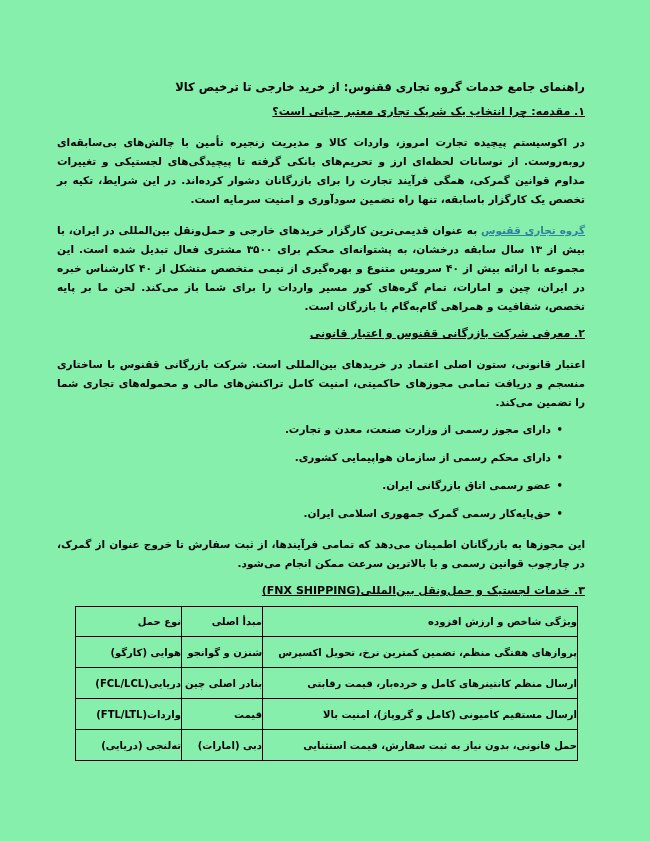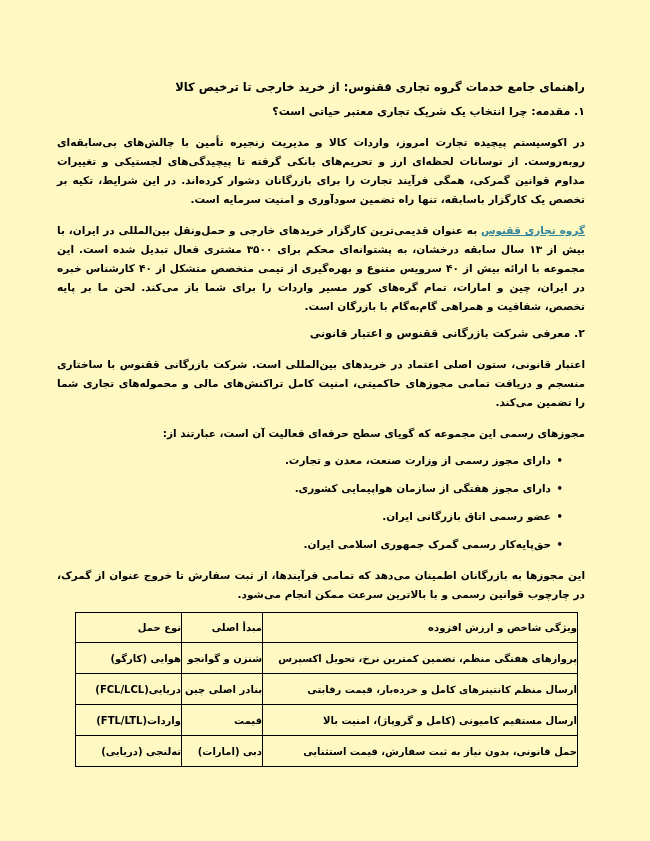--- a/index.html
+++ b/index.html
@@ -1,40 +1,41 @@
 <!DOCTYPE html>
 <html lang="fa" dir="rtl"><head>
 <meta charset="utf-8">
 <style>
   html, body { margin: 0; padding: 0; background: #ffffff; }
   .page {
     position: relative;
     width: 650px;
     height: 841px;
     margin: 0 auto;
-    background: #fef9c3;
+    background: #86efac;
     box-sizing: border-box;
     padding: 78px 65px 0 57px;
     direction: rtl;
     font-family: "DejaVu Sans", sans-serif;
     font-weight: bold;
     font-size: 10.5px;
     line-height: 19px;
     color: #000000;
     overflow: hidden;
   }
   .doc-title {
     font-size: 11.5px;
     margin: 0 0 5px 0;
     text-align: right;
   }
   .heading {
     font-size: 11px;
     margin: 4px 0 6px 0;
     text-align: right;
+    text-decoration: underline;
   }
   .para {
     margin: 12px 0 8px 0;
     text-align: justify;
   }
   .link {
     color: #31849B;
     text-decoration: underline;
     cursor: pointer;
   }
@@ -84,43 +85,43 @@
   <div class="heading">۱. مقدمه: چرا انتخاب یک شریک تجاری معتبر حیاتی است؟</div>
 
   <p class="para">در اکوسیستم پیچیده تجارت امروز، واردات کالا و مدیریت زنجیره تأمین با چالش‌های بی‌سابقه‌ای روبه‌روست. از نوسانات لحظه‌ای ارز و تحریم‌های بانکی گرفته تا پیچیدگی‌های لجستیکی و تغییرات مداوم قوانین گمرکی، همگی فرآیند تجارت را برای بازرگانان دشوار کرده‌اند. در این شرایط، تکیه بر تخصص یک کارگزار باسابقه، تنها راه تضمین سودآوری و امنیت سرمایه است.</p>
 
   <p class="para"><a class="link" style="color: rgb(49, 132, 155);">گروه تجاری ققنوس</a><span> به عنوان قدیمی‌ترین کارگزار خریدهای خارجی و حمل‌ونقل بین‌المللی در ایران، با بیش از ۱۳ سال سابقه درخشان، به پشتوانه‌ای محکم برای ۳۵۰۰ مشتری فعال تبدیل شده است. این مجموعه با ارائه بیش از ۴۰ سرویس متنوع و بهره‌گیری از تیمی متخصص متشکل از ۴۰ کارشناس خبره در ایران، چین و امارات، تمام گره‌های کور مسیر واردات را برای شما باز می‌کند. لحن ما بر پایه تخصص، شفافیت و همراهی گام‌به‌گام با بازرگان است.</span></p>
 
   <div class="heading">۲. معرفی شرکت بازرگانی ققنوس و اعتبار قانونی</div>
 
   <p class="para">اعتبار قانونی، ستون اصلی اعتماد در خریدهای بین‌المللی است. شرکت بازرگانی ققنوس با ساختاری منسجم و دریافت تمامی مجوزهای حاکمیتی، امنیت کامل تراکنش‌های مالی و محموله‌های تجاری شما را تضمین می‌کند.</p>
 
-  <p class="para">مجوزهای رسمی این مجموعه که گویای سطح حرفه‌ای فعالیت آن است، عبارتند از:</p>
 
   <div class="bullets">
     <div class="li">
       <span class="dot">•</span>
       <span>دارای مجوز رسمی از وزارت صنعت، معدن و تجارت.</span>
     </div>
     <div class="li">
       <span class="dot">•</span>
-      <span>دارای مجوز هفتگی از سازمان هواپیمایی کشوری.</span>
+      <span>دارای محکم رسمی از سازمان هواپیمایی کشوری.</span>
     </div>
     <div class="li">
       <span class="dot">•</span>
       <span>عضو رسمی اتاق بازرگانی ایران.</span>
     </div>
     <div class="li">
       <span class="dot">•</span>
       <span>حق‌پایه‌کار رسمی گمرک جمهوری اسلامی ایران.</span>
     </div>
   </div>
 
   <p class="para">این مجوزها به بازرگانان اطمینان می‌دهد که تمامی فرآیندها، از ثبت سفارش تا خروج عنوان از گمرک، در چارچوب قوانین رسمی و با بالاترین سرعت ممکن انجام می‌شود.</p>
 
+  <div class="heading">۳. خدمات لجستیک و حمل‌ونقل بین‌المللی(FNX SHIPPING)</div>
 
 
   <table class="ship">
     <colgroup>
       <col class="c-feature">
       <col class="c-origin">
       <col class="c-type">
     </colgroup>
     <thead>
       <tr>

